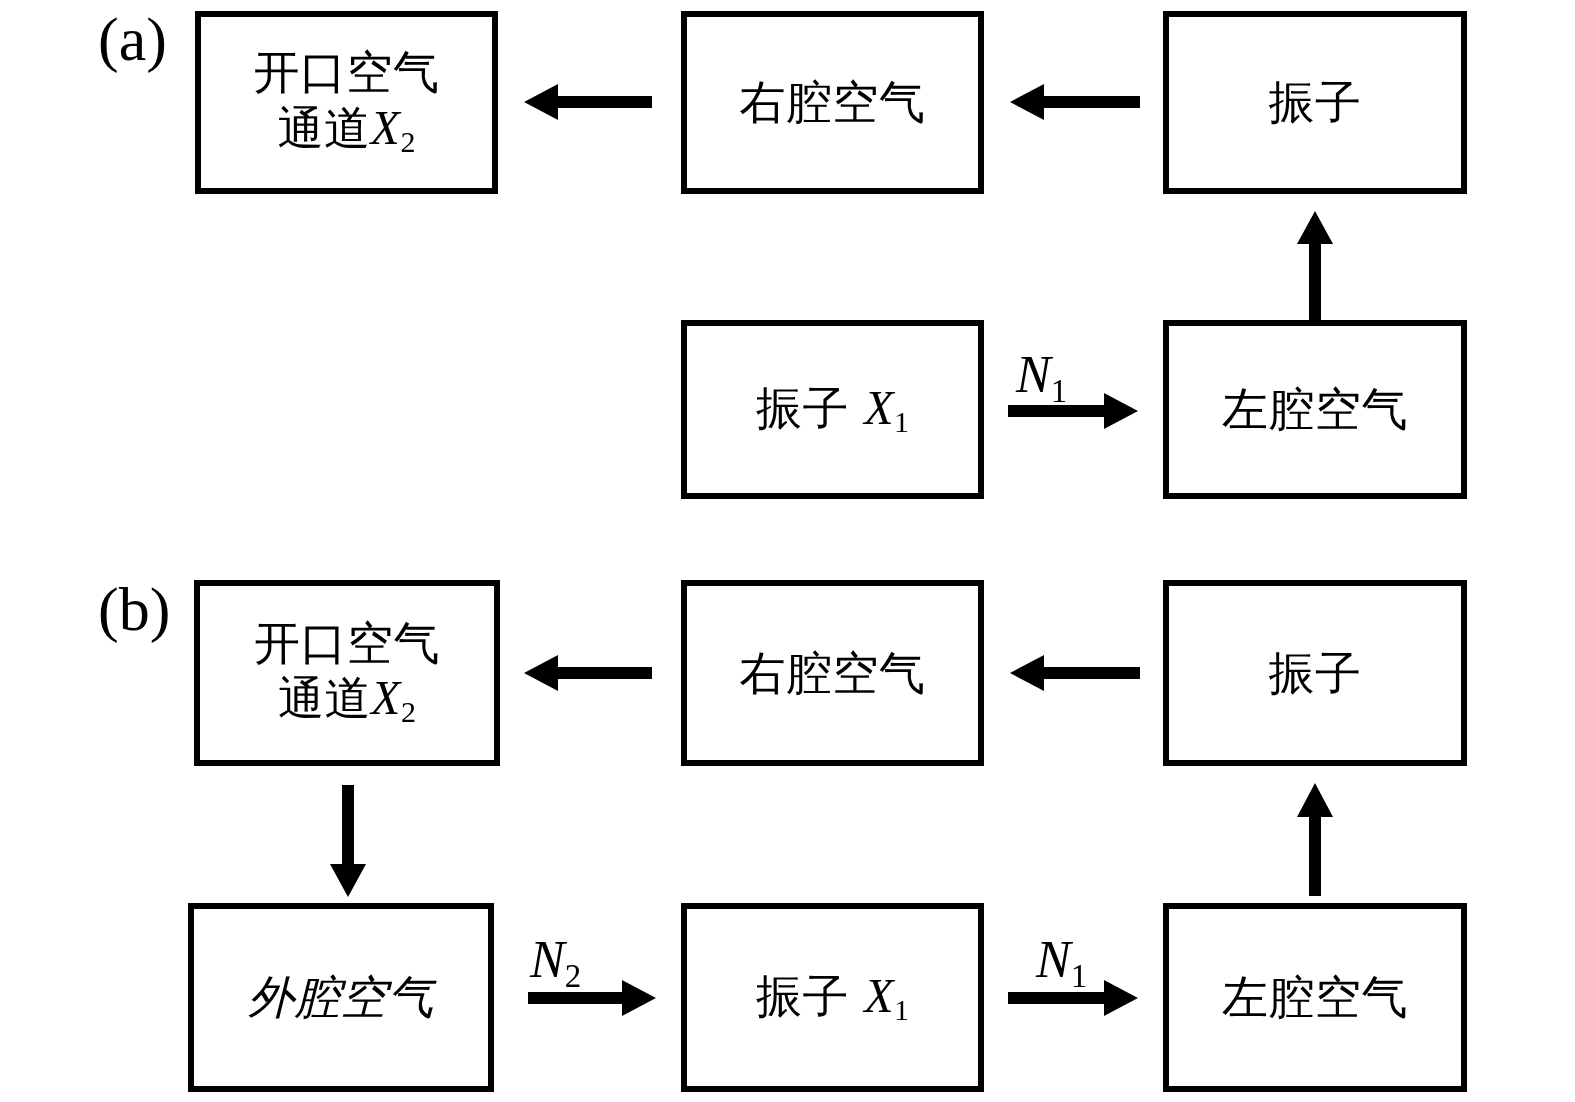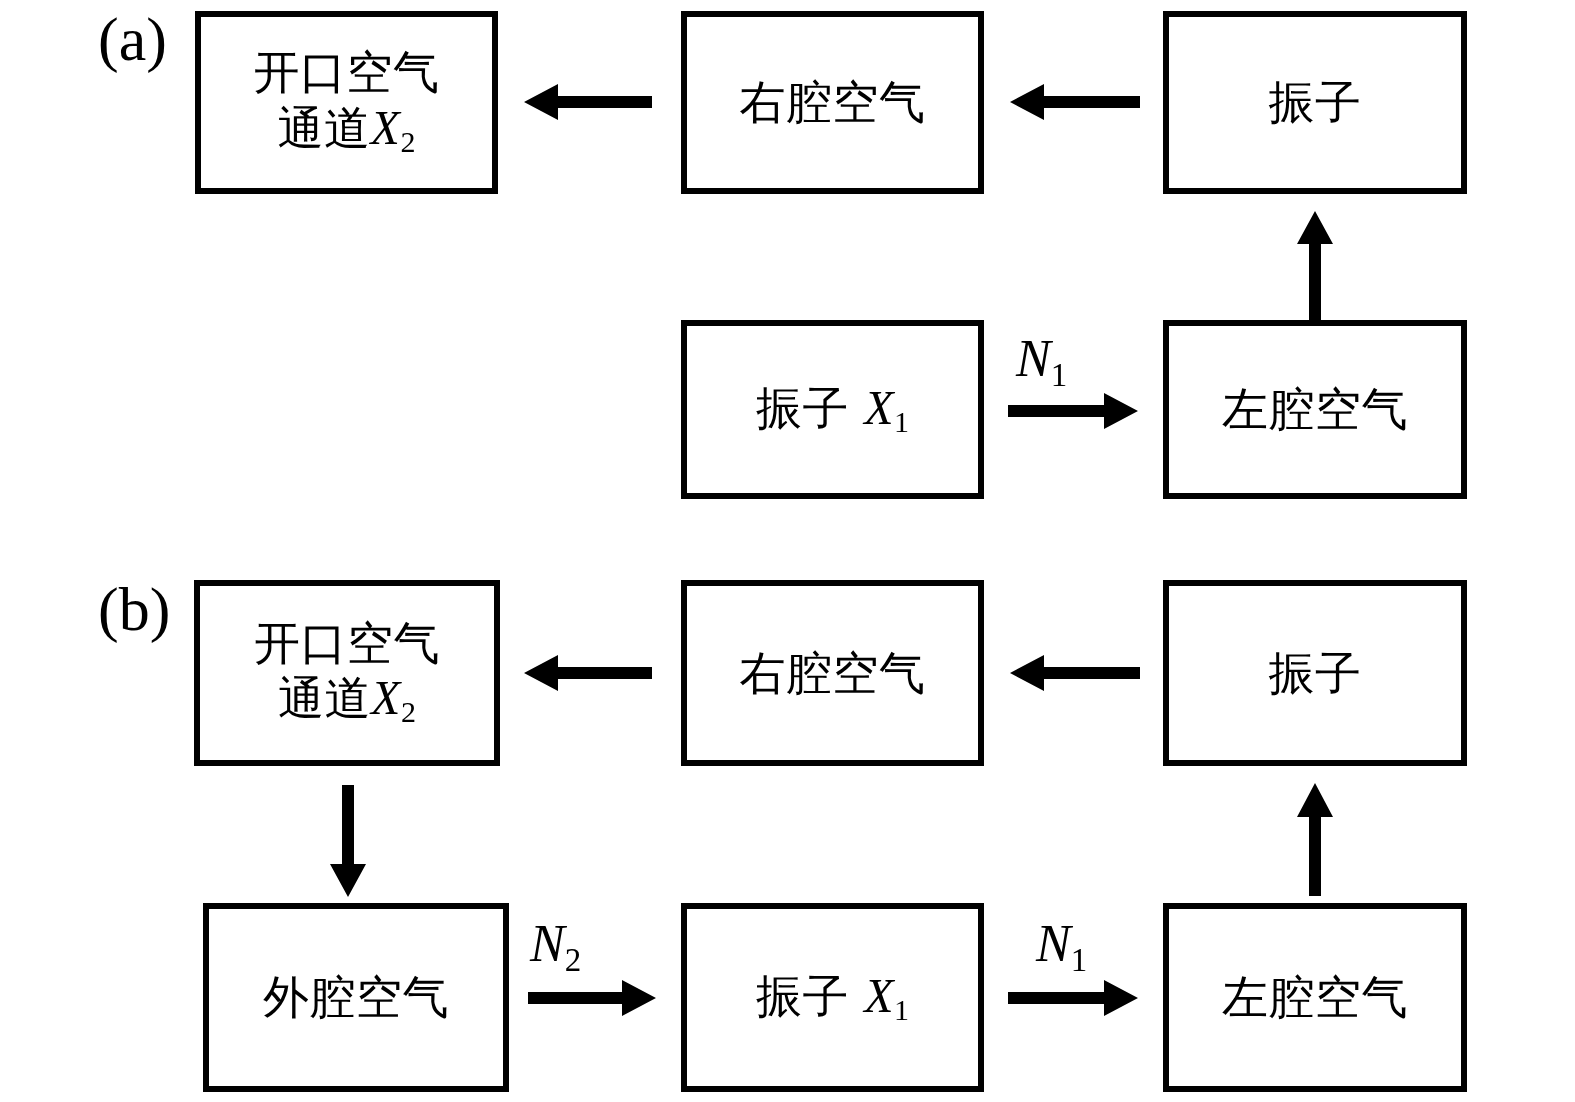--- a/index.html
+++ b/index.html
@@ -51,20 +51,21 @@
   .arrow svg{display:block;overflow:visible;}
 
   .arrow-label{
     position:absolute;
     font-family:"Liberation Serif","DejaVu Serif",serif;
     font-style:italic;
     font-size:52px;
     line-height:1;
     white-space:nowrap;
     color:#000;
+    margin-top:16px;
   }
   .arrow-label .sub{
     font-style:normal;
     font-size:33px;
     vertical-align:-0.3em;
   }
 </style>
 </head>
 <body>
 
@@ -149,21 +150,21 @@
       <path d="M 15 0 L 27 0 L 27 79 L 39 79 L 21 112 L 3 79 L 15 79 Z" fill="#000"></path>
     </svg>
   </div>
 
   <div class="arrow" style="left:1294px;top:783px;">
     <svg width="42" height="113" viewBox="0 0 42 113" aria-hidden="true">
       <path d="M 15 113 L 27 113 L 27 34 L 39 34 L 21 0 L 3 34 L 15 34 Z" fill="#000"></path>
     </svg>
   </div>
 
-  <div class="box" style="left:203px;top:903px;width:306px;height:189px;">
+  <div class="box" style="left:188px;top:903px;width:306px;height:189px;font-style:italic;">
     <div class="box-text">外腔空气</div>
   </div>
 
   <div class="arrow-label" style="left:530px;top:918px;"><span>N</span><span class="sub">2</span></div>
 
   <div class="arrow" style="left:528px;top:978px;">
     <svg width="128" height="40" viewBox="0 0 128 40" aria-hidden="true">
       <path d="M 0 14 L 0 26 L 94 26 L 94 38 L 128 20 L 94 2 L 94 14 Z" fill="#000"></path>
     </svg>
   </div>

